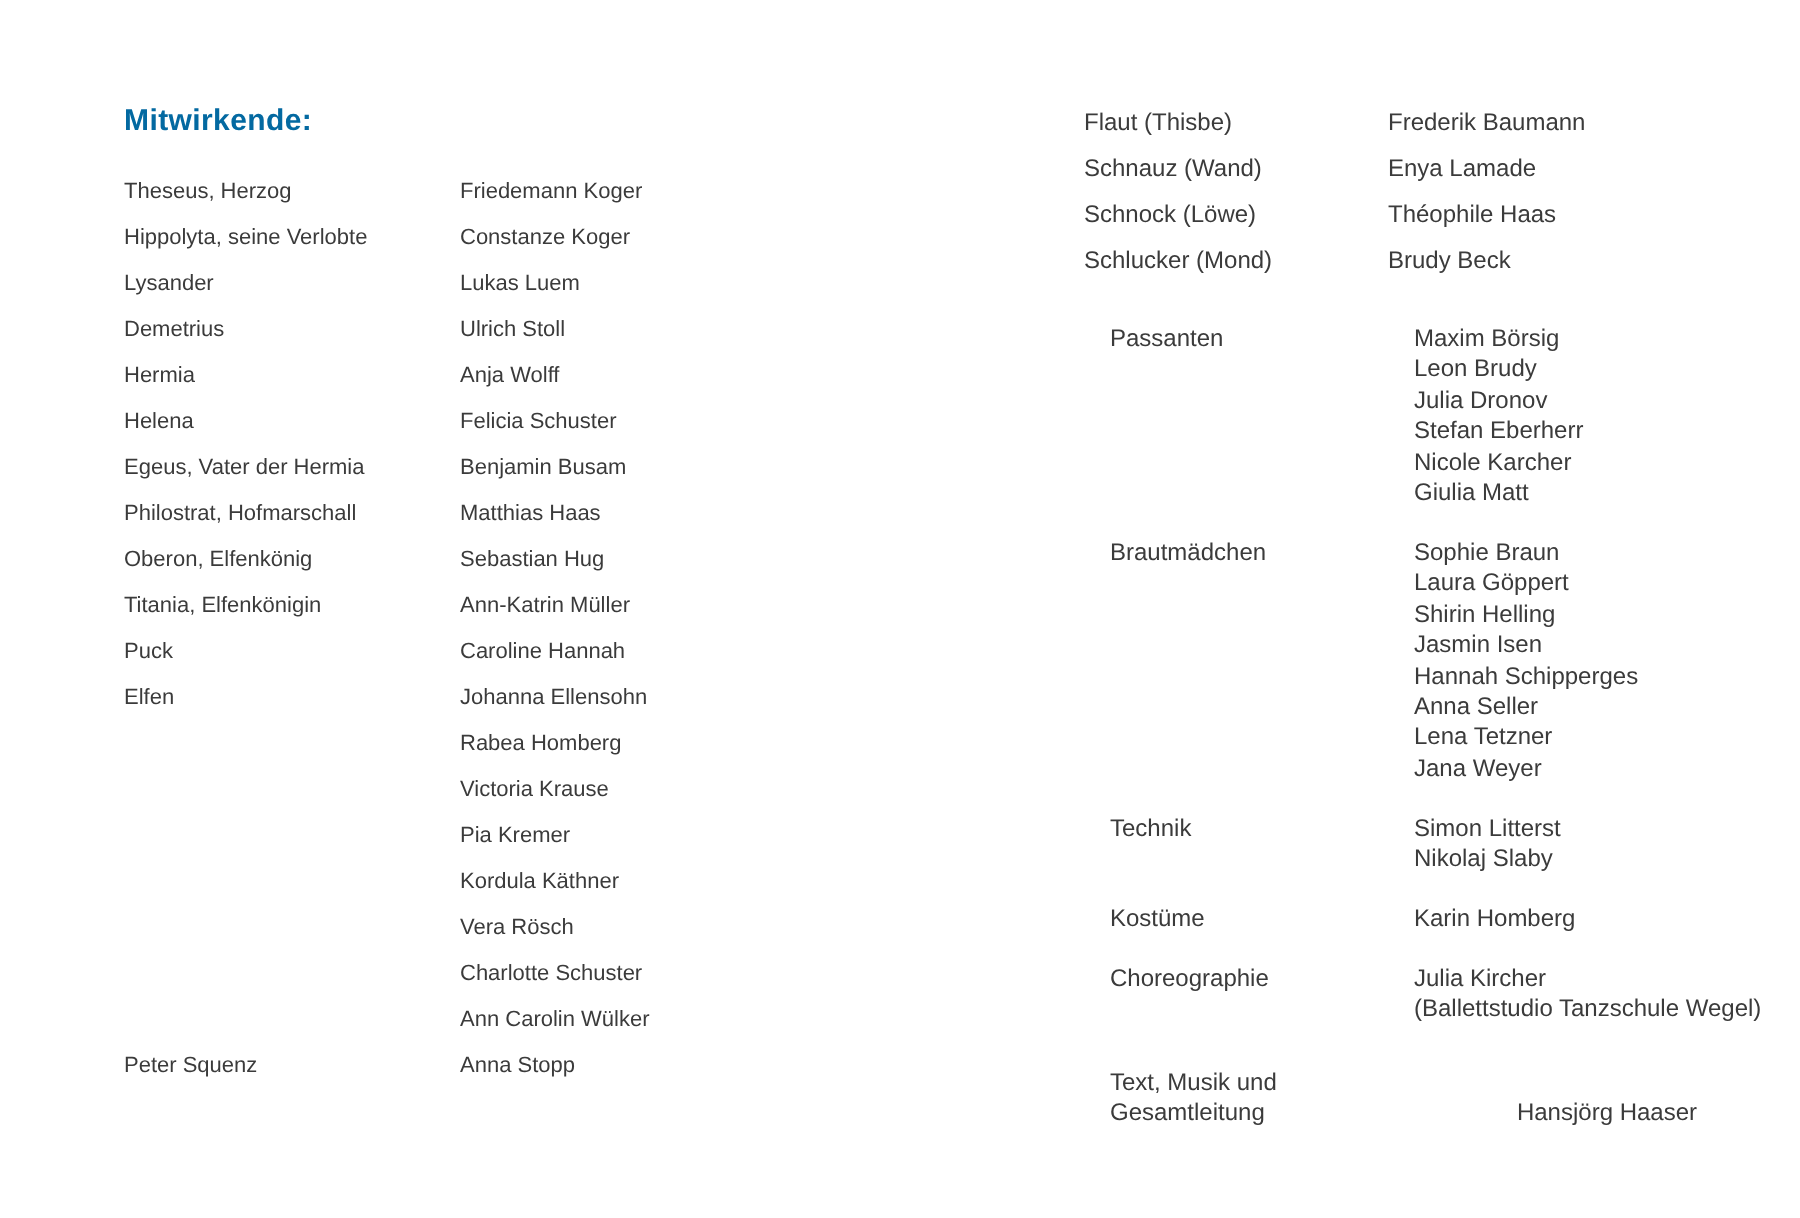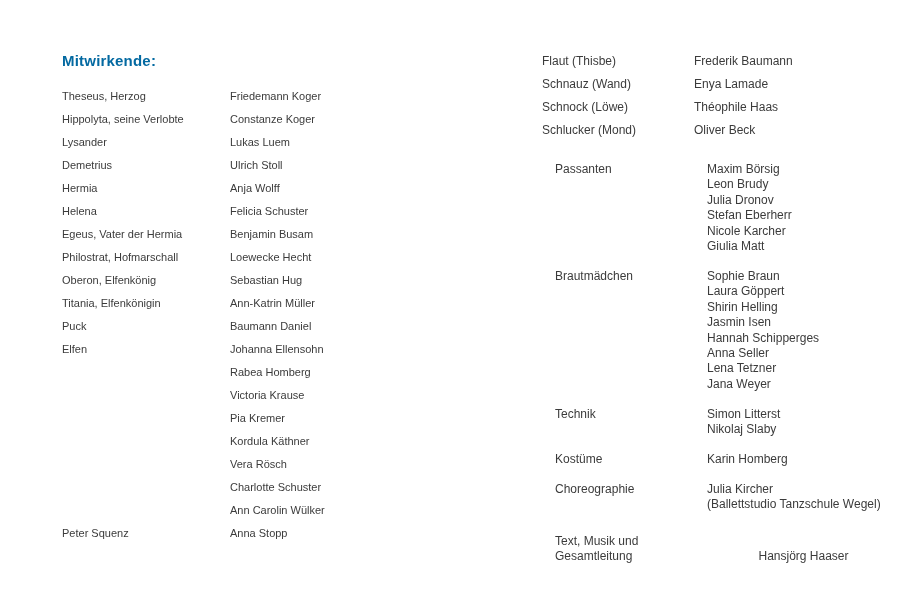--- a/index.html
+++ b/index.html
@@ -69,33 +69,33 @@
   <div class="row">
       <span class="role">Helena</span>
       <span class="name">Felicia Schuster</span>
     </div>
   <div class="row">
       <span class="role">Egeus, Vater der Hermia</span>
       <span class="name">Benjamin Busam</span>
     </div>
   <div class="row">
       <span class="role">Philostrat, Hofmarschall</span>
-      <span class="name">Loewecke Hecht</span>
+      <span class="name">Matthias Haas</span>
     </div>
   <div class="row">
       <span class="role">Oberon, Elfenkönig</span>
       <span class="name">Sebastian Hug</span>
     </div>
   <div class="row">
       <span class="role">Titania, Elfenkönigin</span>
       <span class="name">Ann-Katrin Müller</span>
     </div>
   <div class="row">
       <span class="role">Puck</span>
-      <span class="name">Baumann Daniel</span>
+      <span class="name">Caroline Hannah</span>
     </div>
   <div class="row">
       <span class="role">Elfen</span>
       <span class="name">Johanna Ellensohn</span>
     </div>
   <div class="row">
       <span class="role"></span>
       <span class="name">Rabea Homberg</span>
     </div>
   <div class="row">
@@ -136,21 +136,21 @@
   <div class="row">
       <span class="role">Schnauz (Wand)</span>
       <span class="name">Enya Lamade</span>
     </div>
   <div class="row">
       <span class="role">Schnock (Löwe)</span>
       <span class="name">Théophile Haas</span>
     </div>
   <div class="row">
       <span class="role">Schlucker (Mond)</span>
-      <span class="name">Oliver Beck</span>
+      <span class="name">Brudy Beck</span>
     </div>
 </div>
 
 <div class="group" id="group-passanten">
   <span class="label">Passanten</span>
   <div class="names">
     <div>Maxim Börsig</div>
     <div>Leon Brudy</div>
     <div>Julia Dronov</div>
     <div>Stefan Eberherr</div>

